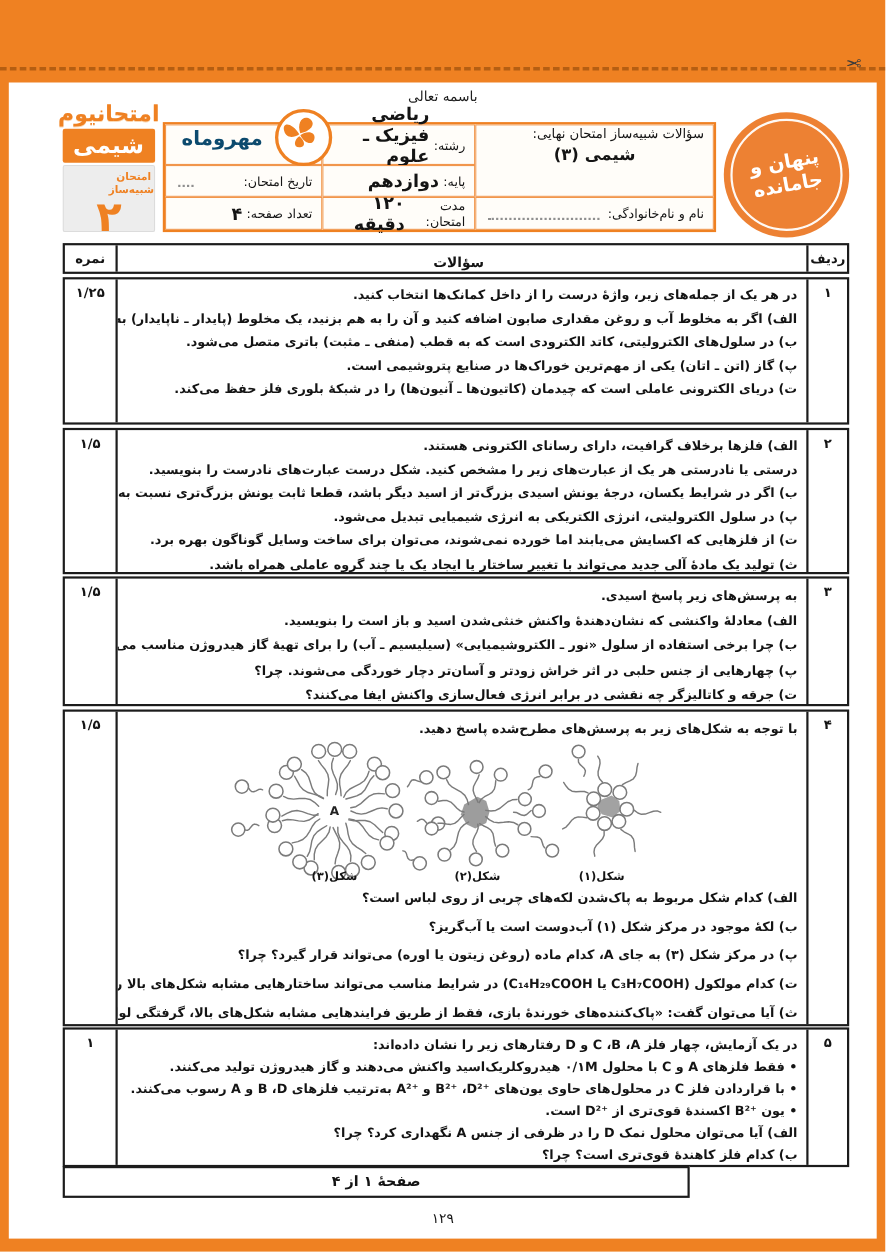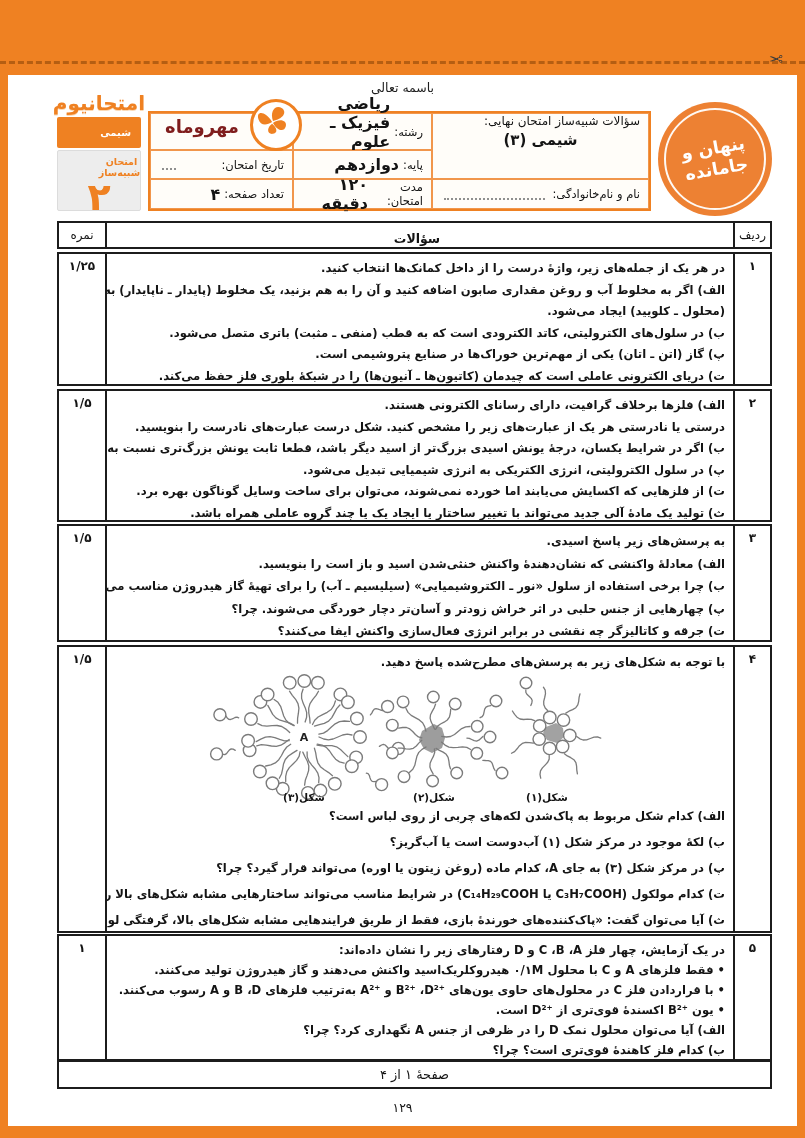--- a/index.html
+++ b/index.html
@@ -5,64 +5,64 @@
   html,body{margin:0;padding:0;background:#fff;}
   .page{position:relative;width:805px;height:1138px;background:#EF8122;overflow:hidden;
         font-family:"DejaVu Sans",sans-serif;color:#141414;}
   .sheet{position:absolute;left:8px;right:8px;top:75px;bottom:12px;background:#fff;}
   .cut-line{position:absolute;left:0;top:61px;width:805px;border-top:3px dashed #b55e12;}
   .scissors{position:absolute;top:49px;right:22px;font-size:17px;color:#3b3b3b;transform:scaleX(-1);}
   .bismillah{position:absolute;top:80px;left:0;width:100%;text-align:center;font-size:12.5px;color:#1d1d1d;direction:rtl;}
   .examium{position:absolute;left:55px;top:91px;width:90px;text-align:center;font-size:20px;font-weight:bold;color:#EF8122;direction:rtl;
            text-shadow:0 1px 0 #fbd9b5;}
   .subject{position:absolute;left:57px;top:117px;width:84px;height:31px;background:#EF8122;border-radius:2px;
-           color:#fff;font-size:10px;font-weight:bold;direction:rtl;text-align:right;line-height:31px;box-sizing:border-box;padding:0 10px;}
+           color:#fff;font-size:21px;font-weight:bold;direction:rtl;text-align:right;line-height:31px;box-sizing:border-box;padding:0 10px;}
   .simbox{position:absolute;left:57px;top:150px;width:84px;height:61px;background:#ededed;border:1px solid #dcdcdc;border-radius:2px;box-sizing:border-box;text-align:center;}
   .simlbl{margin-top:5px;font-size:9.5px;font-weight:bold;color:#EF8122;direction:rtl;padding-left:45px;}
   .simnum{font-size:38px;font-weight:bold;color:#EF8122;line-height:1.0;margin-top:0px;}
   .info-table{position:absolute;left:148px;top:111px;width:503px;height:100px;box-sizing:border-box;
               display:grid;direction:rtl;grid-template-columns:217px 139px 143px;grid-template-rows:37px 29px 30px;
               border:2px solid #EF8122;background:#FFFDF9;}
   .ic{border:1px solid #F1964C;display:flex;align-items:center;padding:0 8px;font-size:11.5px;gap:4px;box-sizing:border-box;background:#FFFDF9;}
   .ic b{font-size:16px;}
   .c-title{grid-column:1;grid-row:1/3;flex-direction:column;gap:3px;}
   .c-title .t1{font-size:12px;align-self:flex-start;}
   .c-title .t2{font-size:15px;font-weight:bold;}
   .c-name{grid-column:1;grid-row:3;}
   .c-major{grid-column:2;grid-row:1;}
   .c-grade{grid-column:2;grid-row:2;}
   .c-dur{grid-column:2;grid-row:3;}
   .c-pub{grid-column:3;grid-row:1;}
   .c-date{grid-column:3;grid-row:2;gap:42px;}
   .c-pages{grid-column:3;grid-row:3;}
   .dots{flex:1;border-bottom:2px dotted #8f8f8f;height:9px;margin:0 3px;}
   .butterfly{position:absolute;left:250px;top:99px;width:46px;height:46px;background:#fff;border:3px solid #EF8122;border-radius:50%;z-index:3;}
-  .pubname{position:absolute;left:156px;top:116px;width:92px;text-align:center;font-size:18px;font-weight:bold;color:#7f1d1d;direction:rtl;z-index:3;}
+  .pubname{position:absolute;left:156px;top:116px;width:92px;text-align:center;font-size:18px;font-weight:bold;color:#0c4a6e;direction:rtl;z-index:3;}
   .badge{position:absolute;left:658px;top:102px;width:114px;height:114px;background:#ED8133;border-radius:50%;z-index:2;
          display:flex;align-items:center;justify-content:center;}
   .badge::before{content:'';position:absolute;inset:6px;border:2.5px solid rgba(255,255,255,.95);border-radius:50%;}
   .badge-txt{transform:rotate(-10deg);font-size:17.5px;font-weight:bold;color:#fff;text-align:center;line-height:1.2;direction:rtl;}
   
   .tbox{position:absolute;left:57px;width:715px;box-sizing:border-box;border:2px solid #1c1c1c;background:#fff;}
   .cell-score{position:absolute;left:0;top:0;bottom:0;width:46px;border-right:2px solid #1c1c1c;text-align:center;}
   .cell-row{position:absolute;right:0;top:0;bottom:0;width:35px;border-left:2px solid #1c1c1c;text-align:center;}
   .cell-main{position:absolute;left:48px;right:37px;top:0;bottom:0;direction:rtl;text-align:right;padding:4px 8px 0 2px;overflow:hidden;}
   .thead .cell-main{text-align:center;font-weight:bold;font-size:12.5px;line-height:24px;}
-  .thead .cell-score,.thead .cell-row{font-weight:normal;font-size:12px;line-height:24px;}
+  .thead .cell-score,.thead .cell-row{font-weight:bold;font-size:12px;line-height:24px;}
   .score,.rownum{display:block;padding-top:5px;font-weight:bold;font-size:12px;}
   .q-line{white-space:nowrap;font-weight:bold;font-size:11.6px;line-height:21.5px;}
   .q3 .q-line{line-height:22.5px;}
   .q4 .q-line{line-height:26px;}
   .q5 .q-line{line-height:20px;}
   .q-intro{white-space:nowrap;font-weight:bold;font-size:11.6px;line-height:22px;}
   .figs{position:relative;height:130px;direction:ltr;}
   .figsvg{position:absolute;overflow:visible;}
   .fig-cap{position:absolute;bottom:0;width:80px;text-align:center;font-size:10.5px;font-weight:bold;direction:rtl;}
-  .t-footer{position:absolute;left:57px;top:1060px;width:715px;height:29px;box-sizing:border-box;border:2px solid #1c1c1c;
-            text-align:center;font-weight:normal;font-size:13px;line-height:25px;direction:rtl;background:#fff;}
+  .t-footer{position:absolute;left:57px;top:1060px;width:570px;height:29px;box-sizing:border-box;border:2px solid #1c1c1c;
+            text-align:center;font-weight:bold;font-size:13px;line-height:25px;direction:rtl;background:#fff;}
   .pagenum{position:absolute;top:1100px;left:0;width:100%;text-align:center;font-size:12.5px;font-weight:500;direction:rtl;}
 </style>
 </head>
 <body>
 
 <div class="page">
   <div class="sheet"></div>
   <div class="cut-line"></div>
   <div class="scissors">✂</div>
 
@@ -130,21 +130,20 @@
   </div>
 
   <div class="tbox q1" style="top:252px;height:134px;">
     <div class="cell-score">
         <span class="score">۱/۲۵</span>
       </div>
     <div class="cell-main">
         <div class="q-lines">
           <div class="q-line">در هر یک از جمله‌های زیر، واژۀ درست را از داخل کمانک‌ها انتخاب کنید.</div>
           <div class="q-line">الف) اگر به مخلوط آب و روغن مقداری صابون اضافه کنید و آن را به هم بزنید، یک مخلوط (پایدار ـ ناپایدار) به نام</div>
-          <div class="q-line">(محلول ـ کلویید) ایجاد می‌شود.</div>
           <div class="q-line">ب) در سلول‌های الکترولیتی، کاتد الکترودی است که به قطب (منفی ـ مثبت) باتری متصل می‌شود.</div>
           <div class="q-line">پ) گاز (اتن ـ اتان) یکی از مهم‌ترین خوراک‌ها در صنایع پتروشیمی است.</div>
           <div class="q-line">ت) دریای الکترونی عاملی است که چیدمان (کاتیون‌ها ـ آنیون‌ها) را در شبکۀ بلوری فلز حفظ می‌کند.</div>
         </div>
       </div>
     <div class="cell-row">
         <span class="rownum">۱</span>
       </div>
   </div>
 

